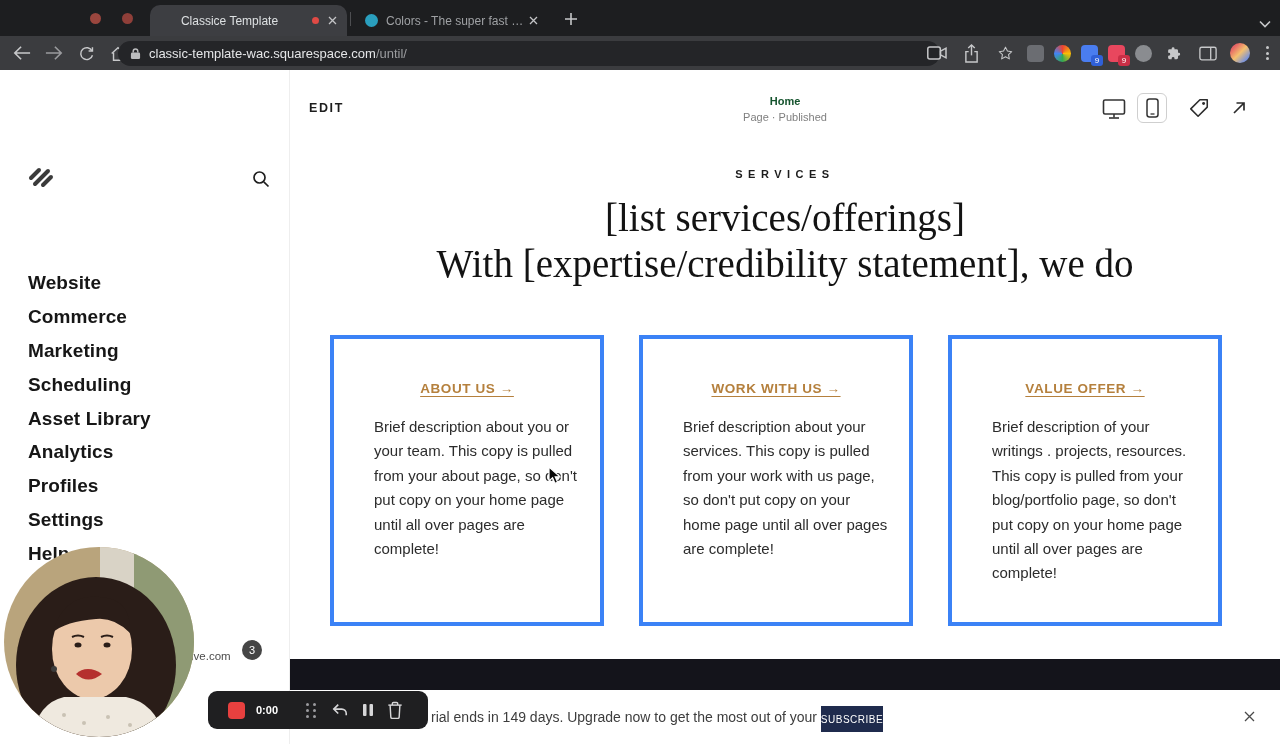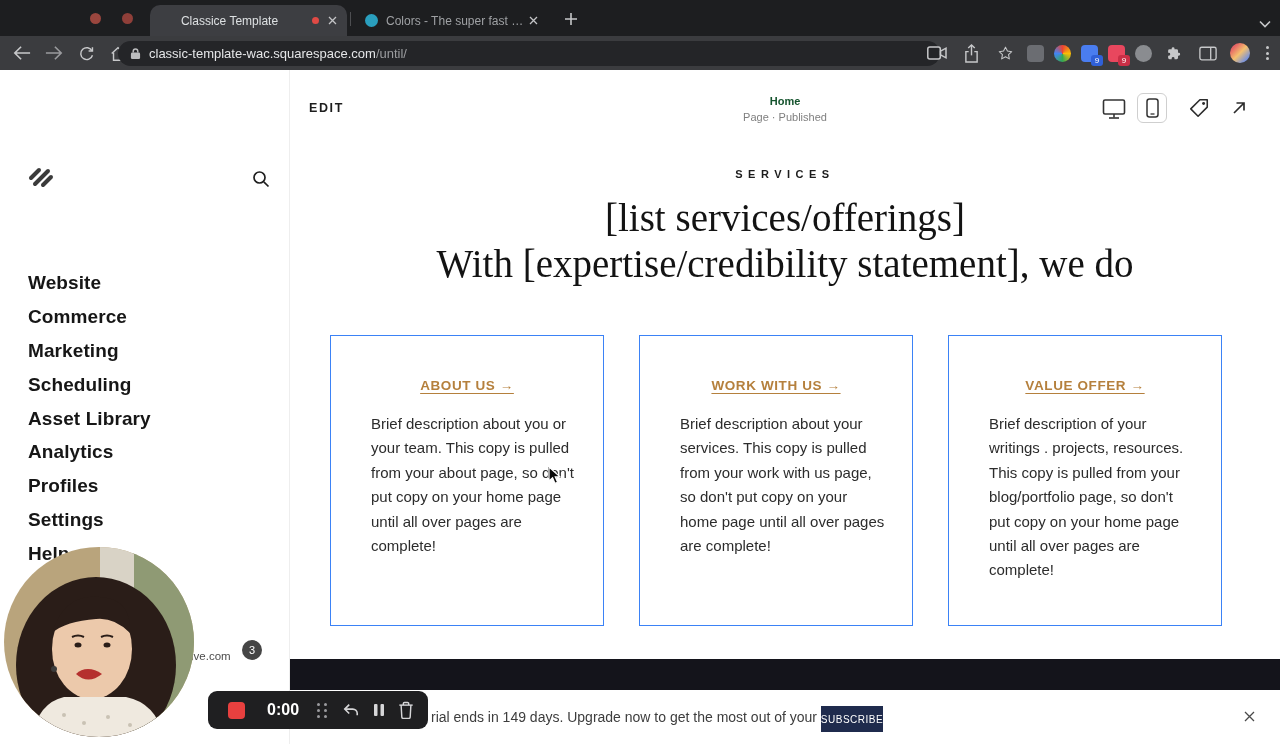--- a/index.html
+++ b/index.html
@@ -59,21 +59,21 @@
   .page-title{font-size:11px;font-weight:700;color:#14532d}
   .page-status{font-size:11px;color:#7f7f7f;margin-top:4px}
   .icon-abs{position:absolute}
   .phone-box{position:absolute;left:847px;top:23px;width:30px;height:30px;border:1px solid #cfcfcf;border-radius:6px;
              display:flex;align-items:center;justify-content:center}
 
   
   .eyebrow{position:absolute;left:0;right:0;top:98px;text-align:center;font-size:11px;font-weight:700;letter-spacing:5.5px;color:#1c1c1c}
   .heading{position:absolute;left:0;right:0;top:125px;text-align:center;
            font-family:"Liberation Serif","DejaVu Serif",serif;font-size:39px;line-height:46px;font-weight:400;color:#131313}
-  .card{position:absolute;top:265px;width:274px;height:291px;border:1px solid #3b82f6;background:#fff}
+  .card{position:absolute;top:265px;width:274px;height:291px;border:4px solid #3b82f6;background:#fff}
   .card.c1{left:40px}.card.c2{left:349px}.card.c3{left:658px}
   .card-link{display:block;margin-top:42px;text-align:center;font-size:13.5px;font-weight:700;letter-spacing:.6px;
              color:#b5803d;text-decoration:underline;text-underline-offset:3px;cursor:pointer}
   .card-body{margin:19px 0 0 40px;width:206px;font-size:15px;line-height:24.4px;color:#2c2c2c}
   .darkstrip{position:absolute;left:0;right:0;top:589px;height:31px;background:#14141b}
 
   
   .banner{position:absolute;left:0;right:0;top:620px;height:54px;background:#fff}
   .banner-text{position:absolute;left:141px;top:50%;transform:translateY(-50%);font-size:14px;color:#3d3d3d;white-space:nowrap}
   .subscribe{position:absolute;left:531px;top:16px;width:62px;height:26px;background:#1f2b4d;color:#fff;
@@ -81,21 +81,21 @@
   .banner-close{position:absolute;right:20px;top:15px;width:22px;height:22px;display:flex;align-items:center;justify-content:center}
 
   
   .fragment{position:absolute;left:191px;top:650px;font-size:11.5px;color:#4c4c4c;z-index:30}
   .notif-badge{position:absolute;left:242px;top:640px;width:20px;height:20px;border-radius:50%;background:#454545;color:#fff;
                font-size:11px;display:flex;align-items:center;justify-content:center;z-index:40}
   .webcam{position:absolute;left:4px;top:547px;width:190px;height:190px;border-radius:50%;overflow:hidden;z-index:50}
   .recorder{position:absolute;left:208px;top:691px;width:220px;height:38px;background:#1f1f21;border-radius:9px;
             display:flex;align-items:center;z-index:60}
   .stop-btn{width:17px;height:17px;border-radius:4px;background:#e8403f;margin-left:20px;flex:none}
-  .rec-time{color:#fff;font-size:16px;font-weight:600;margin-left:22px;min-width:32px}
+  .rec-time{color:#fff;font-size:11px;font-weight:600;margin-left:11px;min-width:32px}
   .drag-dots{margin-left:18px;display:grid;grid-template-columns:repeat(2,5px);grid-gap:3px 2px}
   .drag-dots i{width:3px;height:3px;border-radius:50%;background:#9b9b9f}
   .rec-icon{margin-left:13px;display:flex;align-items:center;justify-content:center}
   .cursor{position:absolute;left:548px;top:466px;z-index:100}
 </style>
 </head>
 <body>
 
 <div class="screen">
 

